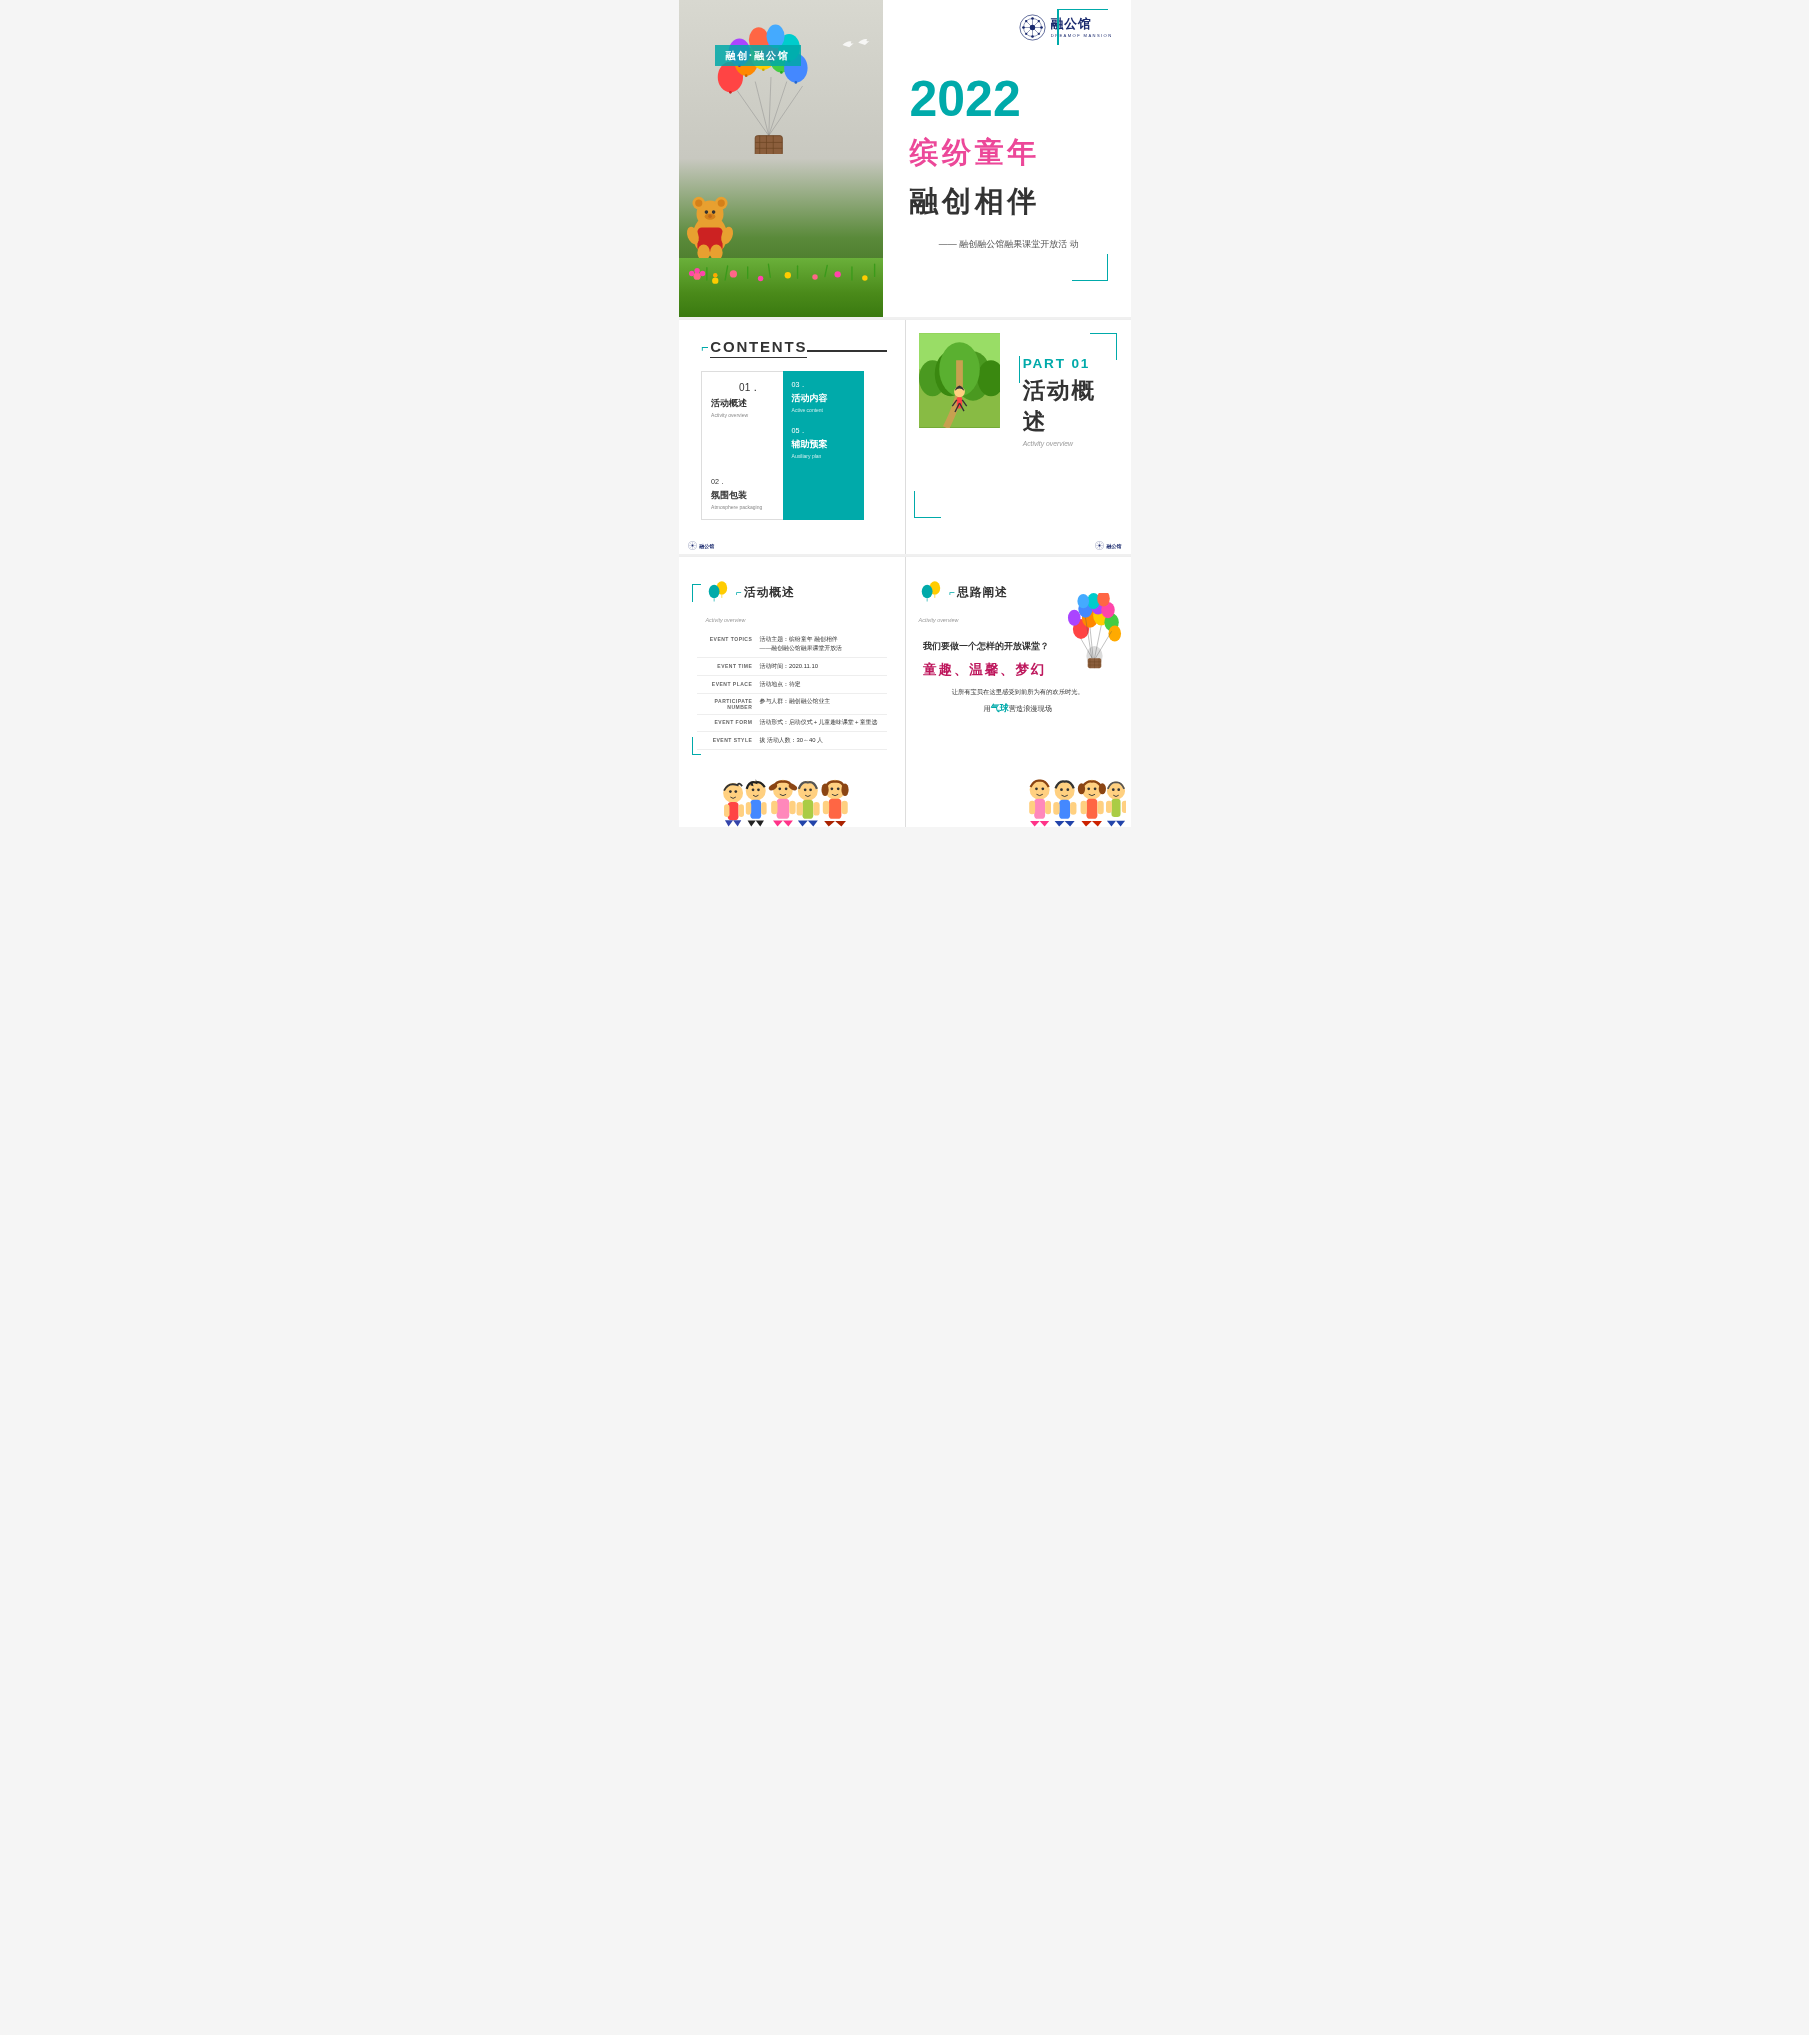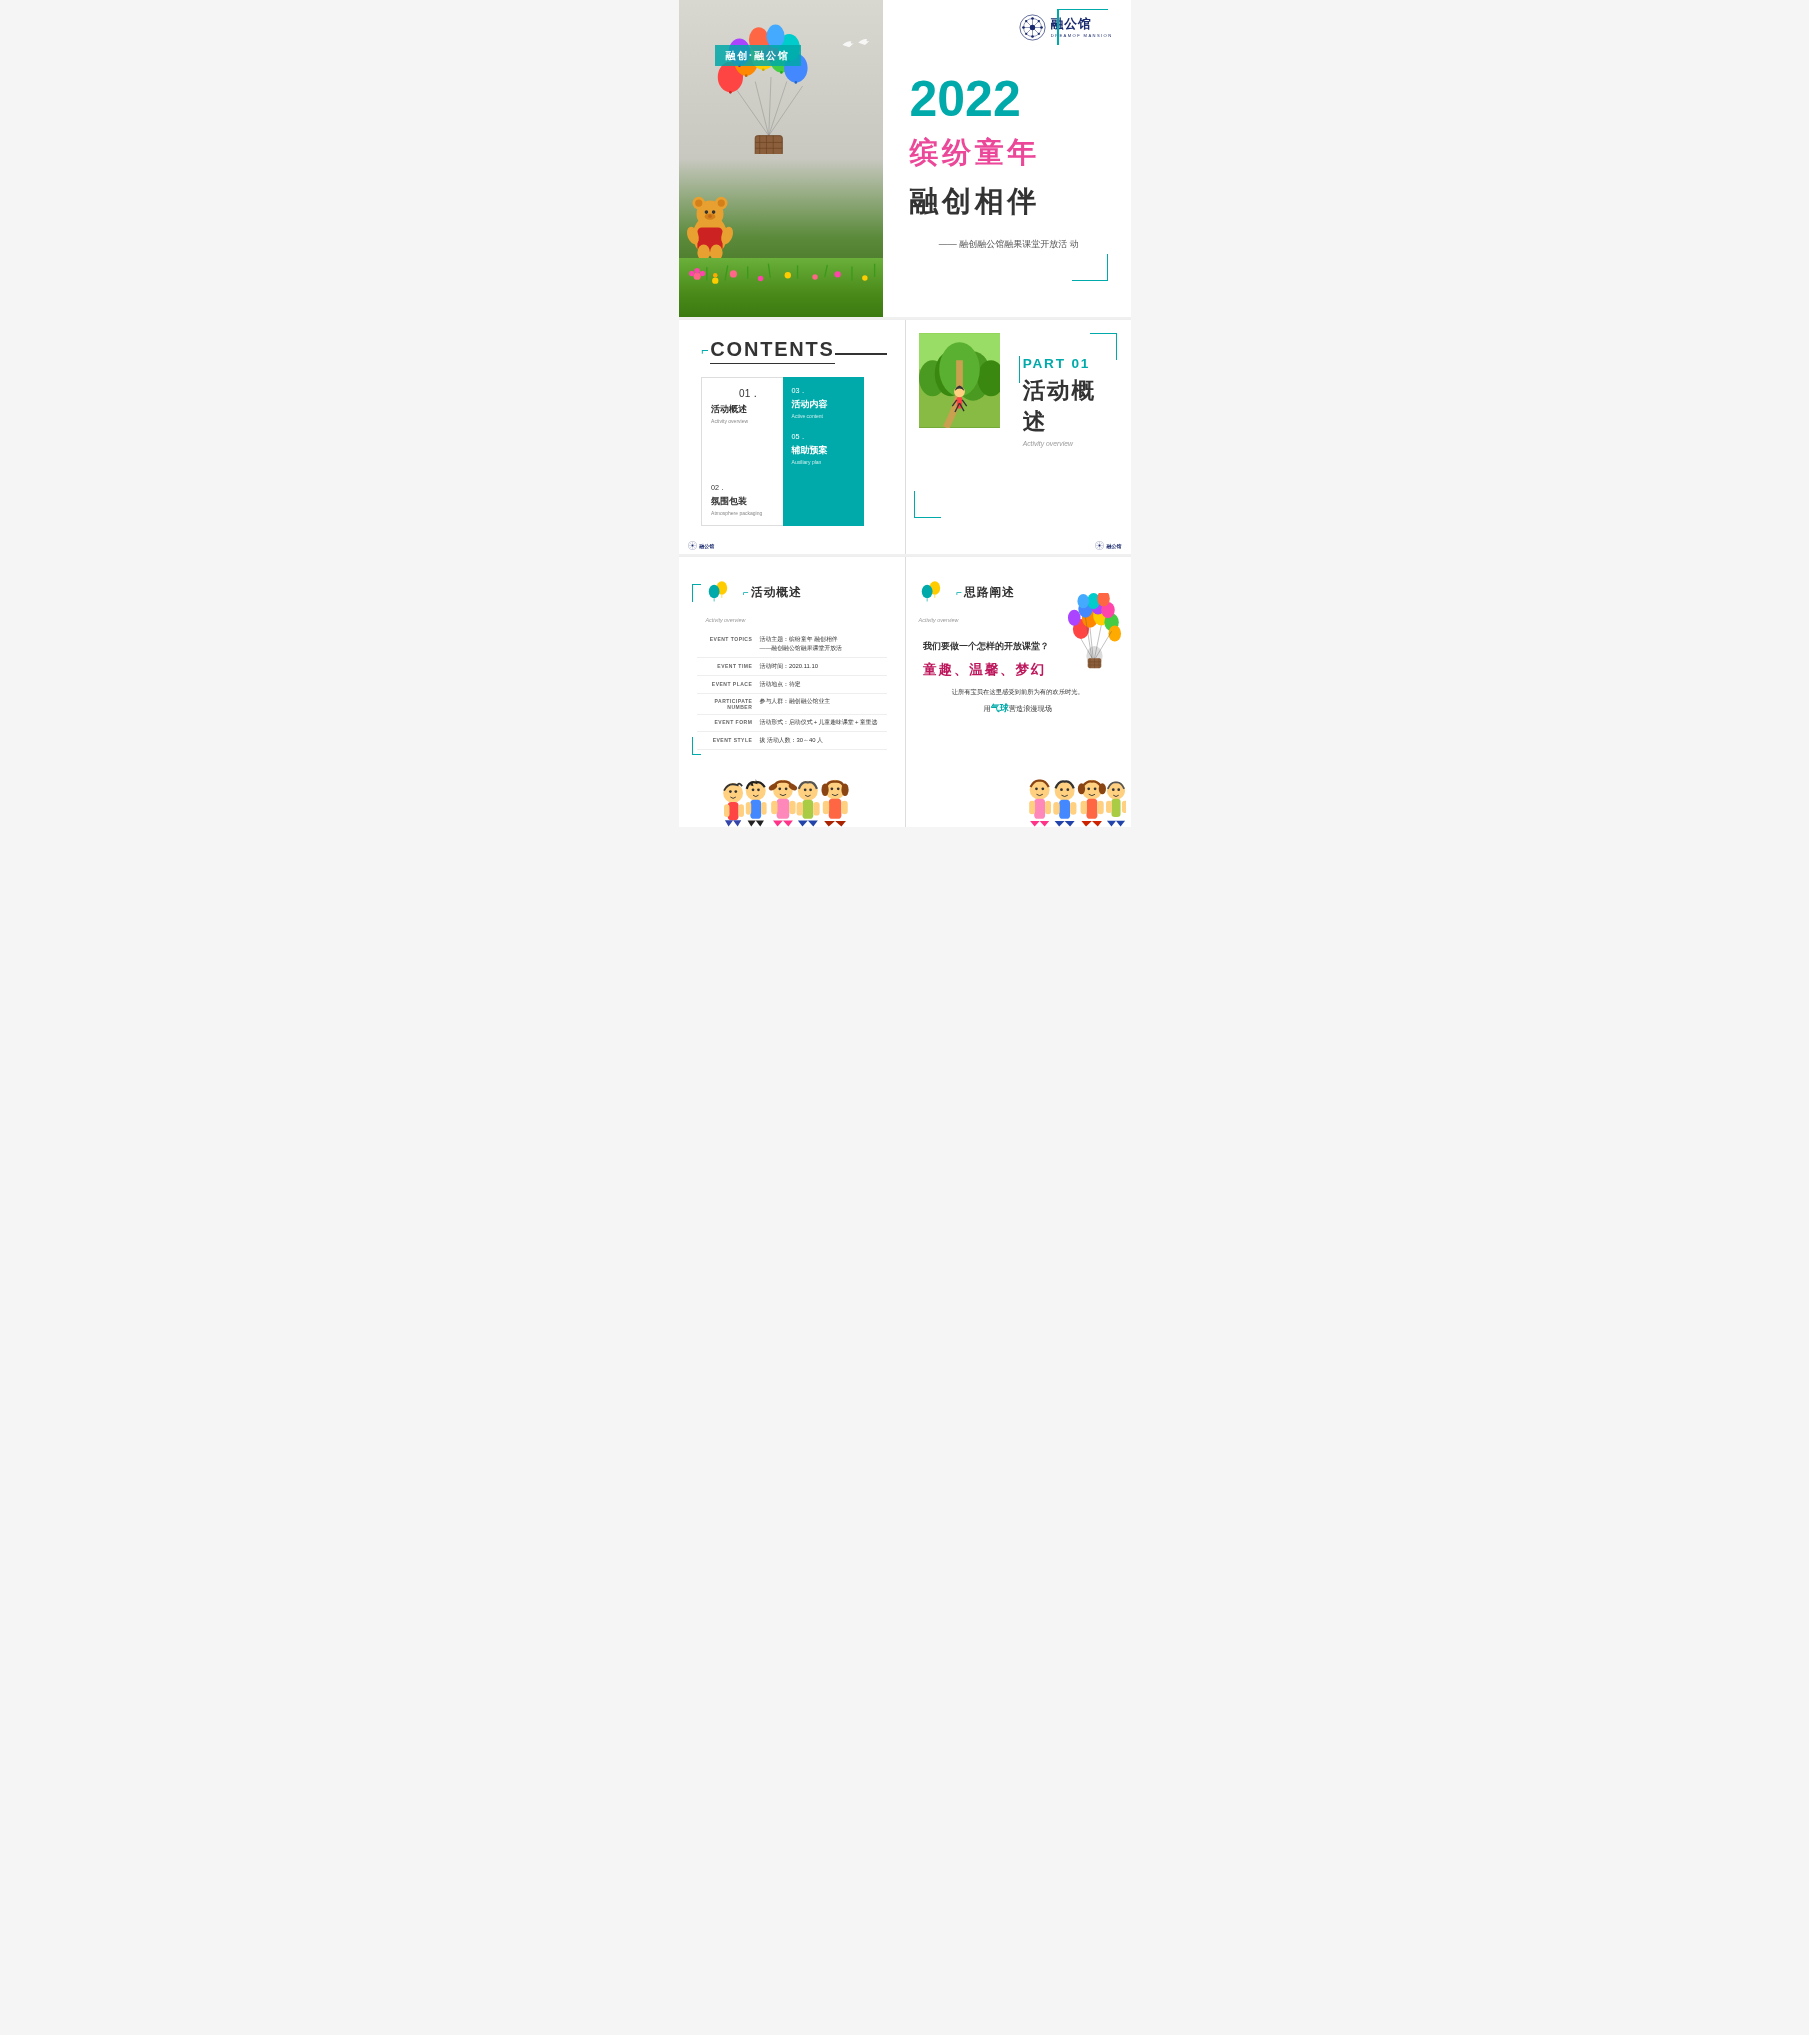--- a/index.html
+++ b/index.html
@@ -193,21 +193,21 @@
     }
 
     .contents-bracket {
       font-size: 12.7px;
       color: #00AAAA;
       font-weight: bold;
       margin-right: 1.8px;
     }
 
     .contents-title {
-      font-size: 20px;
+      font-size: 15px;
       color: #333;
       font-weight: bold;
       letter-spacing: 1.8px;
       border-bottom: 1.4px solid #333;
       padding-bottom: 1.8px;
       text-align: center;
     }
 
     .teal-box {
       background: #00AAAA;
@@ -259,21 +259,21 @@
 
     .slide-3-right {
       flex: 1;
       padding: 13.6px 13.6px;
       position: relative;
     }
 
     .section-header {
       display: flex;
       align-items: center;
-      gap: 15px;
+      gap: 8px;
       margin-bottom: 9px;
     }
 
     .event-table {
       margin-top: 4.5px;
       width: 100%;
     }
 
     .event-row {
       display: flex;

